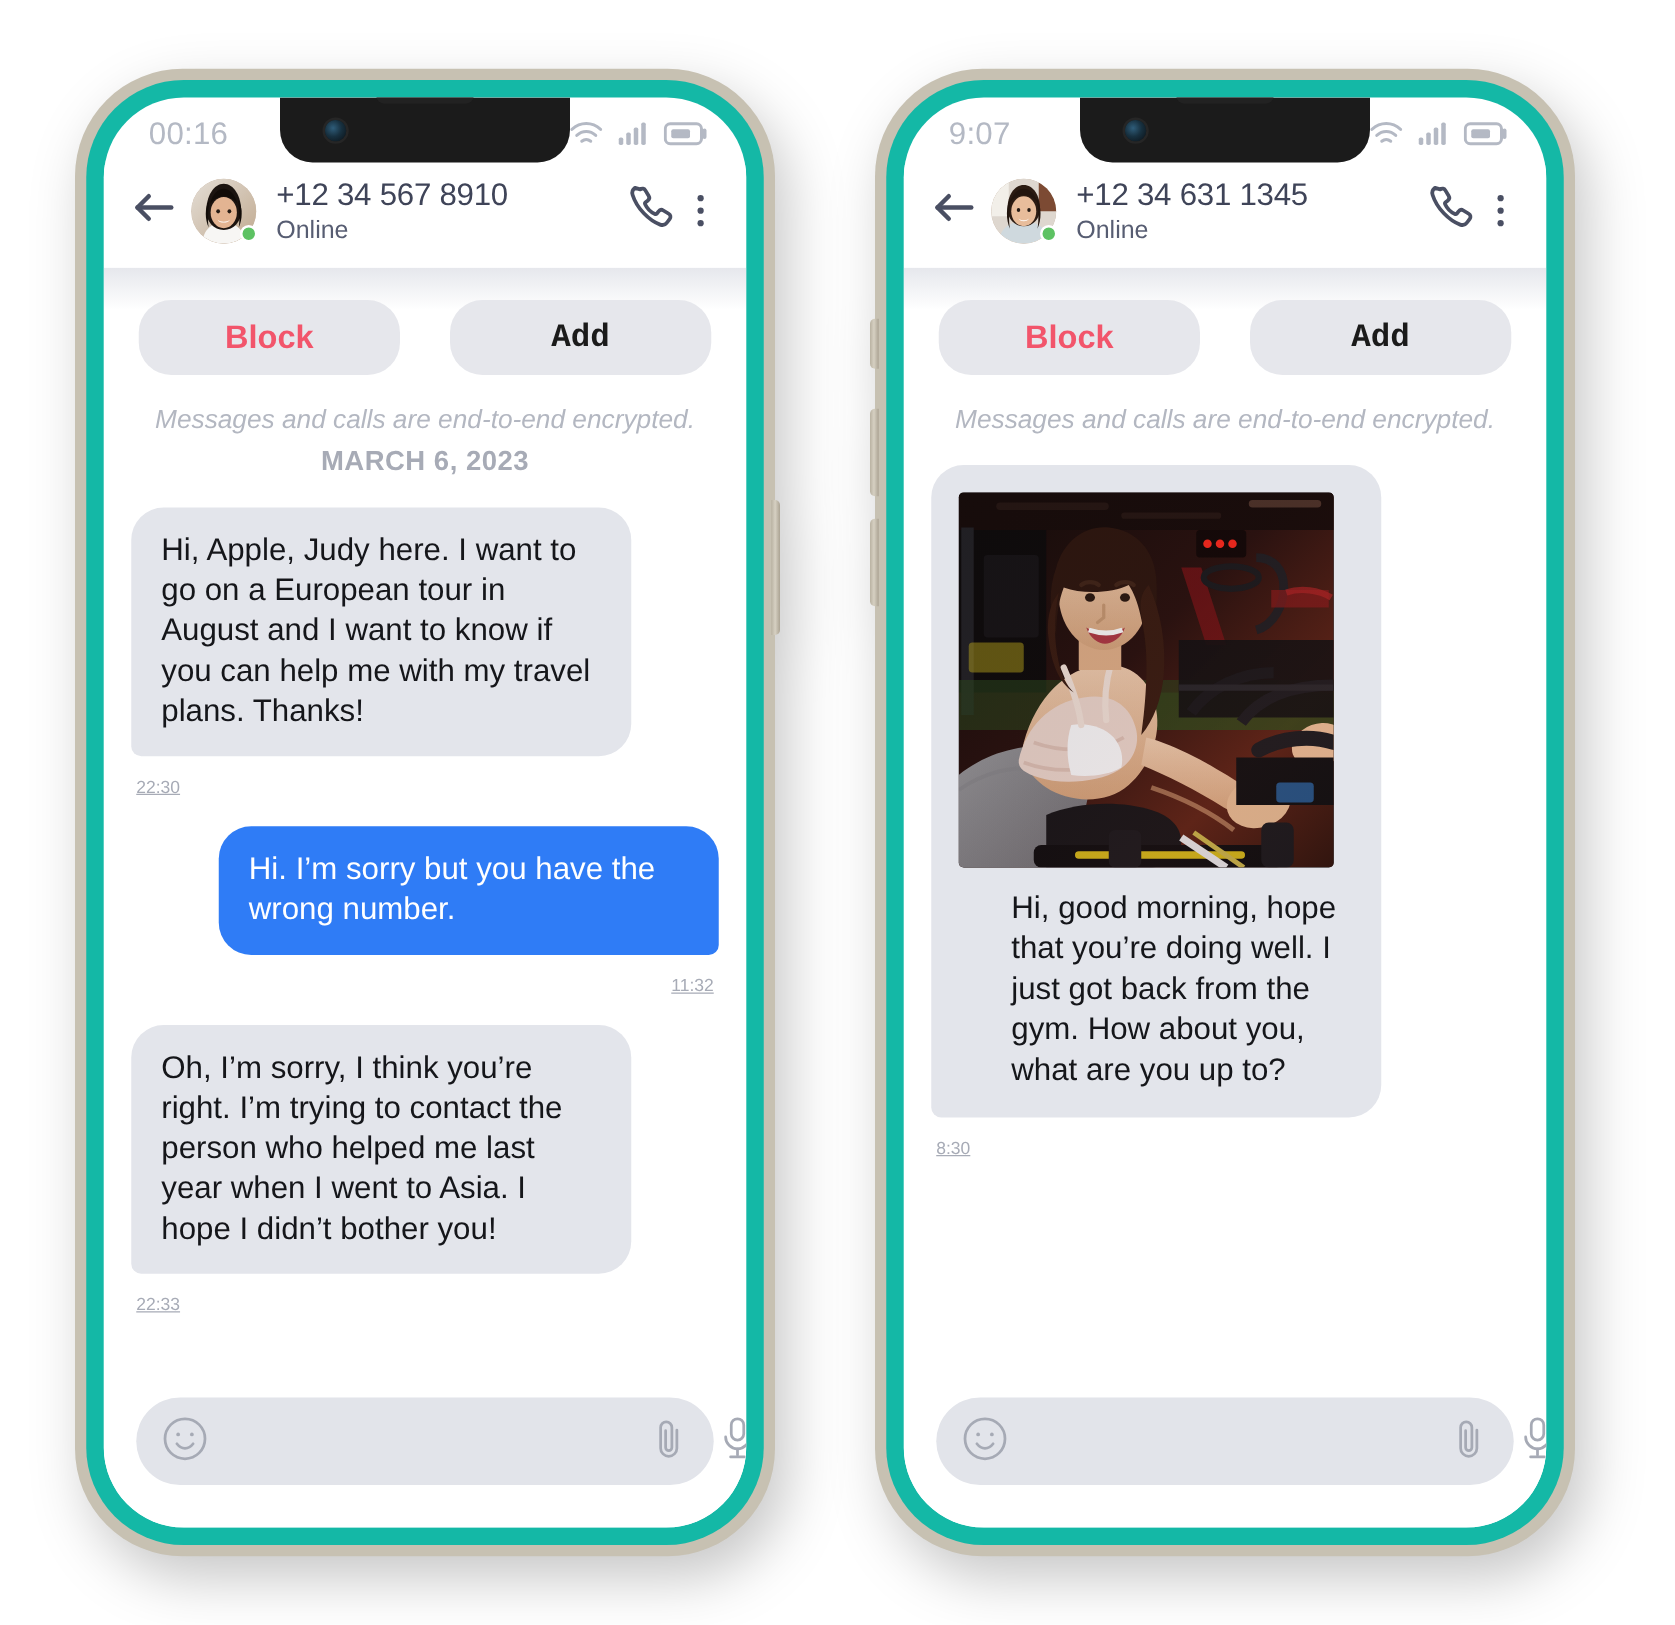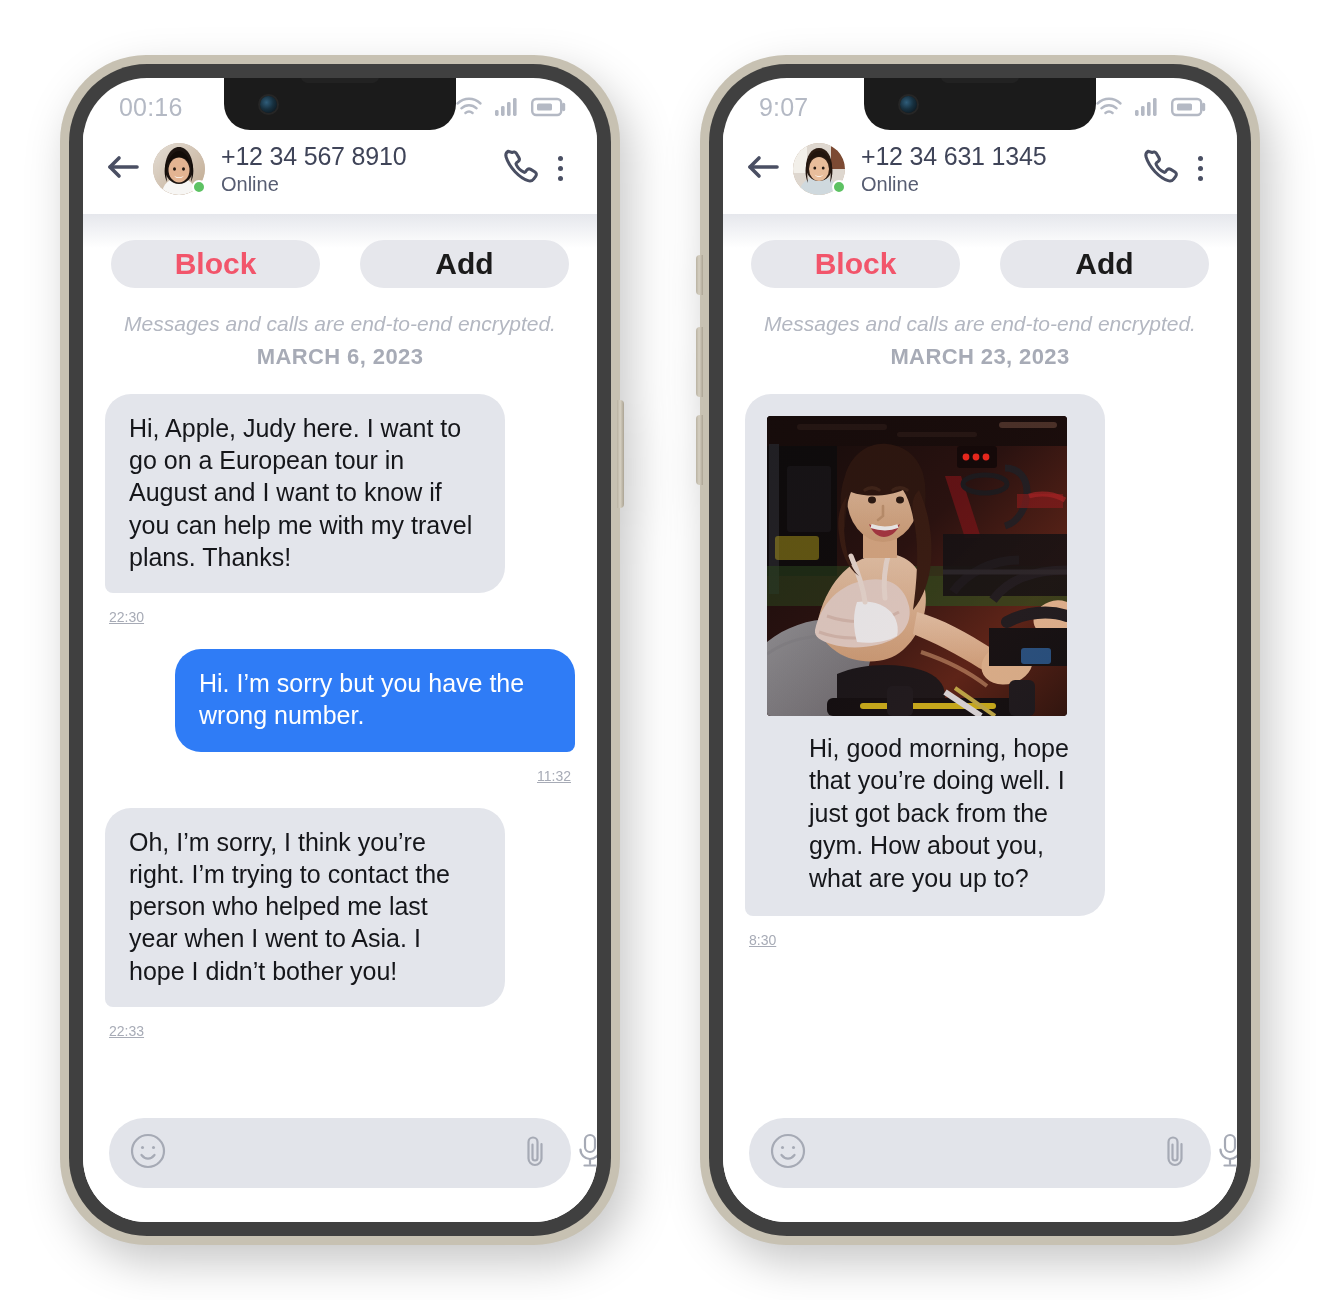--- a/index.html
+++ b/index.html
@@ -20,21 +20,21 @@
     padding: 9px;
     filter: drop-shadow(10px 18px 22px rgba(0,0,0,0.22));
   }
   .phone.p1 { left: 60px; top: 55px; }
   .phone.p2 { left: 700px; top: 55px; }
 
   .phone-inner {
     position: relative;
     width: 100%; height: 100%;
     border-radius: 78px;
-    background: #404040;            
+    background: #14b8a6;            
     padding: 14px;
     overflow: hidden;
   }
   .screen {
     position: relative;
     width: 100%; height: 100%;
     border-radius: 64px;
     background: #ffffff;
     overflow: hidden;
     display: flex;
@@ -120,27 +120,27 @@
   }
   .convo::before {
     content:''; position:absolute; left:0; right:0; top:0; height: 34px;
     background: linear-gradient(to bottom, rgba(225,227,233,.85), rgba(255,255,255,0));
     pointer-events:none;
   }
   .action-row {
     display: flex; gap: 40px; padding: 26px 6px 0 6px; position: relative;
   }
   .pill {
-    flex: 1 1 0; height: 48px; border-radius: 26px;
+    flex: 1 1 0; height: 60px; border-radius: 26px;
     background: #e6e7ec;
     display: flex; align-items: center; justify-content: center;
-    font-size: 30px; font-weight: 700; cursor: pointer;
+    font-size: 26px; font-weight: 700; cursor: pointer;
   }
   .pill.block { color: #f2556b; }
-  .pill.add   { color: #1b1b1b; }
+  .pill.add   { color: #1b1b1b; font-family: Liberation Mono, monospace; }
 
   .encrypted {
     text-align: center; font-style: italic;
     font-size: 21px; color: #b3b7c1; margin-top: 24px;
   }
   .daystamp {
     text-align: center; font-size: 22px; font-weight: 700;
     letter-spacing: .4px; color: #a7abb6; margin-top: 8px;
   }
 
@@ -430,21 +430,20 @@
           </div>
         </div>
 
         <div class="convo">
           <div class="action-row">
             <div class="pill block">Block</div>
             <div class="pill add">Add</div>
           </div>
 
           <div class="encrypted">Messages and calls are end-to-end encrypted.</div>
-          <div class="daystamp">MARCH 23, 2023</div>
 
           <div class="msg-row in">
             <div class="bubble in photo">
               <div class="photo-frame">
                 <svg width="300" height="300" viewBox="0 0 300 300">
                   <defs>
                     <linearGradient id="gymbg" x1="0" y1="0" x2="1" y2="1">
                       <stop offset="0" stop-color="#120b0a"></stop>
                       <stop offset=".45" stop-color="#2a1210"></stop>
                       <stop offset=".75" stop-color="#5e2418"></stop>

